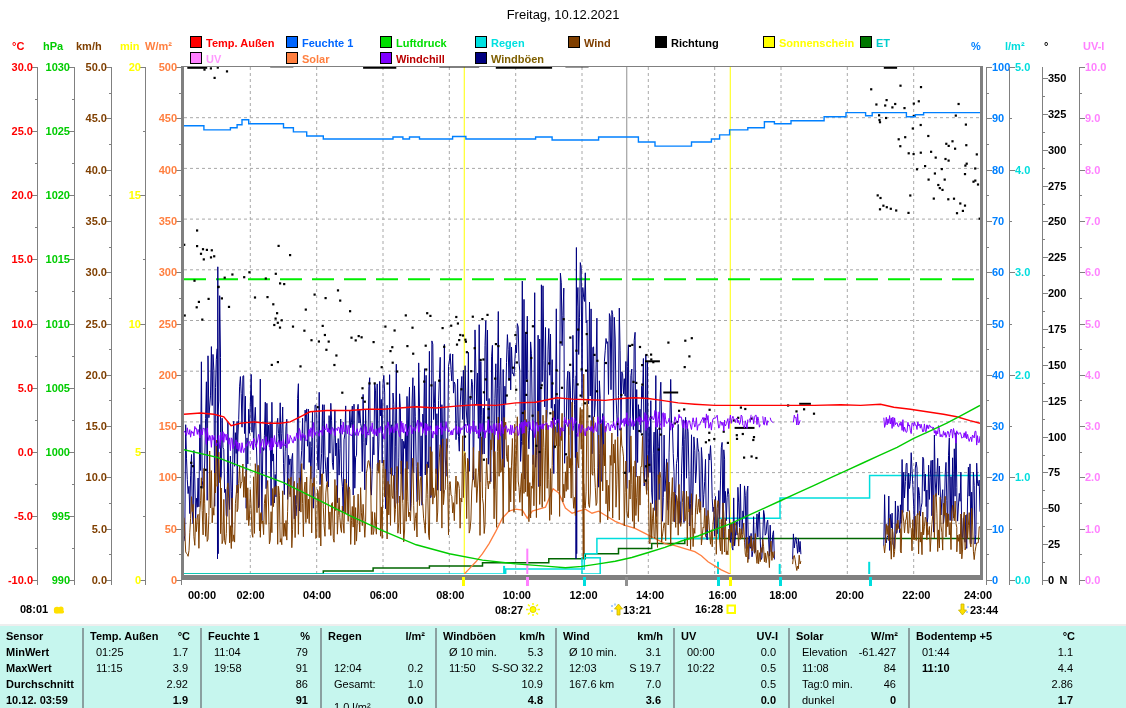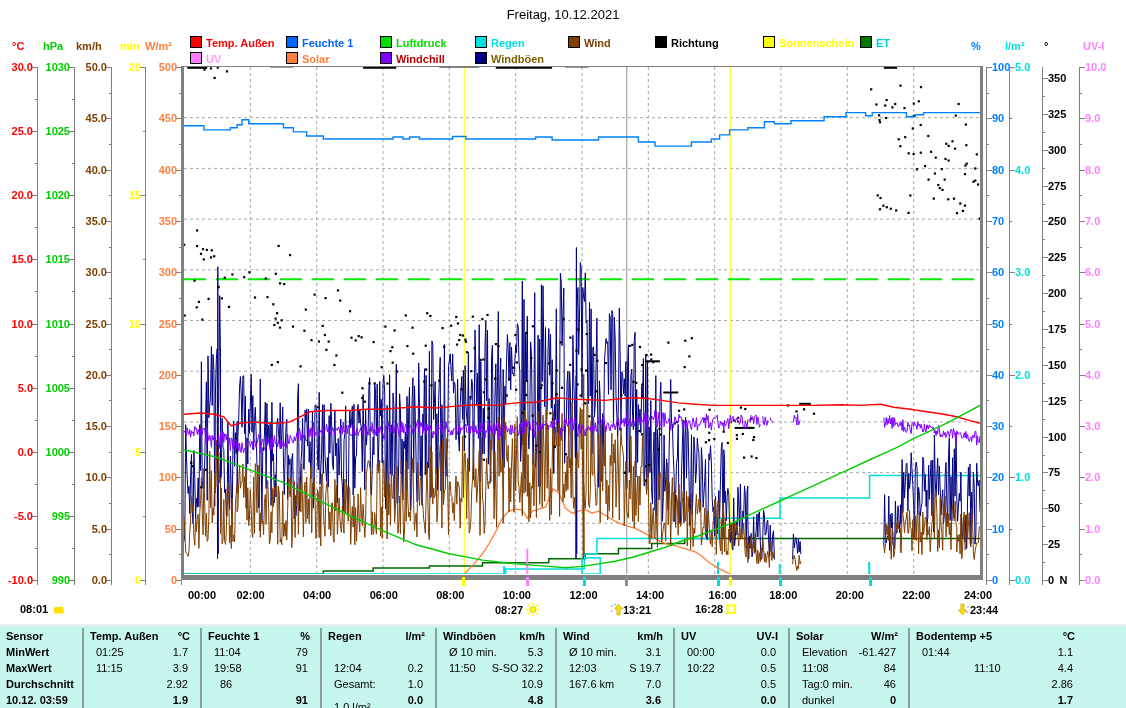--- a/index.html
+++ b/index.html
@@ -751,21 +751,21 @@
       <div class="tcell" style="left: 96px; top: 36px;">11:15</div>
       <div class="tcell" style="left: 100px; top: 36px; width: 88px; text-align: right;">3.9</div>
       <div class="tcell" style="left: 100px; top: 52px; width: 88px; text-align: right;">2.92</div>
       <div class="tcell b" style="left: 100px; top: 68px; width: 88px; text-align: right;">1.9</div>
       <div class="tcell b" style="left: 208px; top: 4px;">Feuchte 1</div>
       <div class="tcell b" style="left: 250px; top: 4px; width: 60px; text-align: right;">%</div>
       <div class="tcell" style="left: 214px; top: 20px;">11:04</div>
       <div class="tcell" style="left: 220px; top: 20px; width: 88px; text-align: right;">79</div>
       <div class="tcell" style="left: 214px; top: 36px;">19:58</div>
       <div class="tcell" style="left: 220px; top: 36px; width: 88px; text-align: right;">91</div>
-      <div class="tcell" style="left: 220px; top: 52px; width: 88px; text-align: left;">86</div>
+      <div class="tcell" style="left: 220px; top: 52px; width: 88px; text-align: right;">86</div>
       <div class="tcell b" style="left: 220px; top: 68px; width: 88px; text-align: right;">91</div>
       <div class="tcell b" style="left: 328px; top: 4px;">Regen</div>
       <div class="tcell b" style="left: 365px; top: 4px; width: 60px; text-align: right;">l/m²</div>
       <div class="tcell" style="left: 334px; top: 36px;">12:04</div>
       <div class="tcell" style="left: 335px; top: 36px; width: 88px; text-align: right;">0.2</div>
       <div class="tcell" style="left: 334px; top: 52px;">Gesamt:</div>
       <div class="tcell" style="left: 335px; top: 52px; width: 88px; text-align: right;">1.0</div>
       <div class="tcell" style="left: 334px; top: 69px; margin-top: 6px;">1.0 l/m²</div>
       <div class="tcell b" style="left: 335px; top: 68px; width: 88px; text-align: right;">0.0</div>
       <div class="tcell b" style="left: 443px; top: 4px;">Windböen</div>
@@ -800,19 +800,19 @@
       <div class="tcell" style="left: 802px; top: 36px;">11:08</div>
       <div class="tcell" style="left: 808px; top: 36px; width: 88px; text-align: right;">84</div>
       <div class="tcell" style="left: 802px; top: 52px;">Tag:0 min.</div>
       <div class="tcell" style="left: 808px; top: 52px; width: 88px; text-align: right;">46</div>
       <div class="tcell" style="left: 802px; top: 68px;">dunkel</div>
       <div class="tcell b" style="left: 808px; top: 68px; width: 88px; text-align: right;">0</div>
       <div class="tcell b" style="left: 916px; top: 4px;">Bodentemp +5</div>
       <div class="tcell b" style="left: 1015px; top: 4px; width: 60px; text-align: right;">°C</div>
       <div class="tcell" style="left: 922px; top: 20px;">01:44</div>
       <div class="tcell" style="left: 985px; top: 20px; width: 88px; text-align: right;">1.1</div>
-      <div class="tcell" style="left: 974px; top: 36px;">11:10</div>
+      <div class="tcell" style="left: 922px; top: 36px; font-weight: bold;">11:10</div>
       <div class="tcell" style="left: 985px; top: 36px; width: 88px; text-align: right;">4.4</div>
       <div class="tcell" style="left: 985px; top: 52px; width: 88px; text-align: right;">2.86</div>
       <div class="tcell b" style="left: 985px; top: 68px; width: 88px; text-align: right;">1.7</div>
     </div>
 
 </div>
 
 </body></html>

